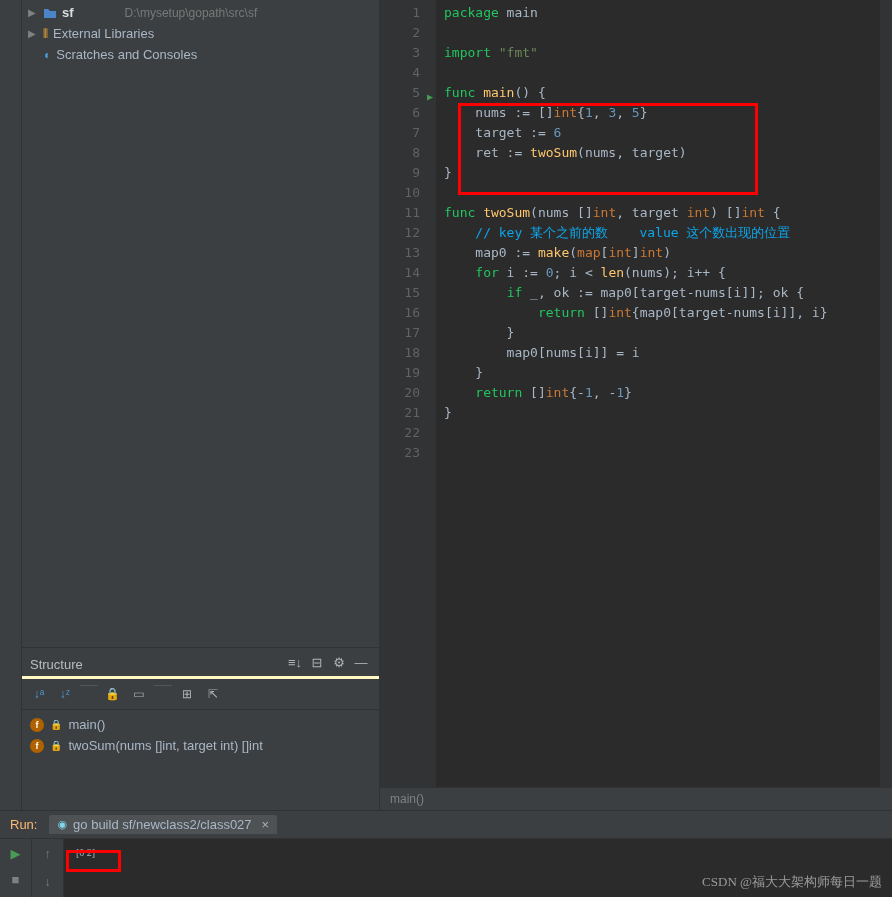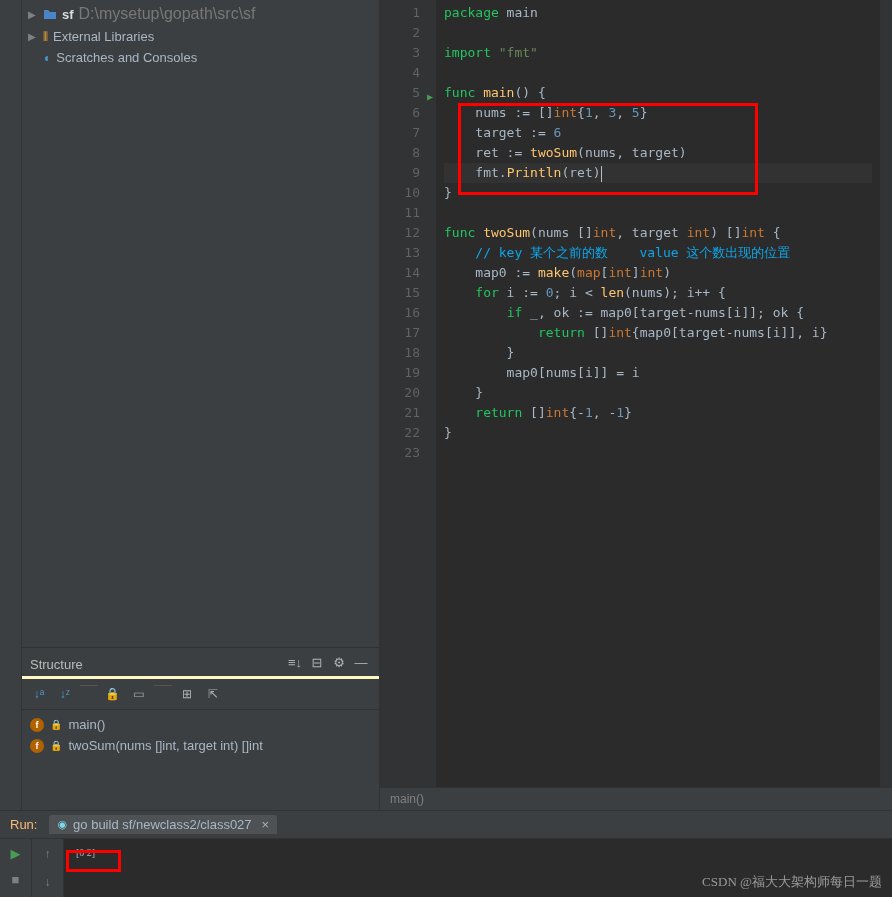--- a/index.html
+++ b/index.html
@@ -14,21 +14,21 @@
       display: flex;
       flex-direction: column;
     }
     .main-area { display: flex; flex: 1; overflow: hidden; }
     .left-panel { width: 358px; background: #3c3f41; display: flex; flex-direction: column; border-right: 1px solid #323232; }
     .left-bar { width: 22px; background: #3c3f41; border-right: 1px solid #323232; }
     .project-tree { background: #3c3f41; flex: 0 0 auto; padding: 2px 0; }
     .tree-item { display: flex; align-items: center; padding: 3px 6px; gap: 5px; cursor: pointer; }
     .tree-chevron { color: #808080; font-size: 10px; width: 10px; }
     .folder-icon { width: 14px; height: 14px; display: inline-flex; align-items: center; justify-content: center; }
-    .tree-path { color: #787878; font-size: 16px; }
+    .tree-path { color: #787878; font-size: 12px; margin-left: 46px; }
     .lib-icon { color: #f0a732; font-size: 11px; }
     .scratch-icon { color: #4a9cd6; font-size: 12px; }
     .tree-fill { flex: 1; }
     .structure-header { display: flex; align-items: flex-end; padding: 4px 8px; background: #3c3f41; border-top: 1px solid #323232; border-bottom: 3px solid #fef9c3; }
     .structure-title { flex: 1; color: #bbbbbb; }
     .struct-btn { width: 20px; height: 20px; display: inline-flex; align-items: center; justify-content: center; color: #afb1b3; cursor: pointer; margin-left: 2px; }
     .struct-toolbar { display: flex; padding: 4px 6px; gap: 4px; border-bottom: 1px solid #323232; }
     .struct-tb-btn { width: 22px; height: 22px; display: inline-flex; align-items: center; justify-content: center; color: #afb1b3; cursor: pointer; border-radius: 3px; font-size: 12px; }
     .struct-tb-btn.sort { color: #4a9cd6; }
     .struct-body { padding: 4px 0; }
@@ -166,21 +166,20 @@
       <div class="code-content" id="code-content">
         <div class="red-box code"></div>
       <div class="code-line"><span class="kw">package</span><span class="ident"> main</span></div>
           <div class="code-line"></div>
           <div class="code-line"><span class="kw">import</span><span class="ident"> </span><span class="str">"fmt"</span></div>
           <div class="code-line"></div>
           <div class="code-line"><span class="kw">func</span><span class="ident"> </span><span class="fn">main</span><span class="ident">() {</span></div>
           <div class="code-line"><span class="ident">    nums := []</span><span class="typ">int</span><span class="ident">{</span><span class="num">1</span><span class="ident">, </span><span class="num">3</span><span class="ident">, </span><span class="num">5</span><span class="ident">}</span></div>
           <div class="code-line"><span class="ident">    target := </span><span class="num">6</span></div>
           <div class="code-line"><span class="ident">    ret := </span><span class="fn">twoSum</span><span class="ident">(nums, target)</span></div>
-          <div class="code-line cursor-line"><span class="ident">    fmt.</span><span class="fn">Println</span><span class="ident">(ret)</span><span class="caret"></span></div>
           <div class="code-line"><span class="ident">}</span></div>
           <div class="code-line"></div>
           <div class="code-line"><span class="kw">func</span><span class="ident"> </span><span class="fn">twoSum</span><span class="ident">(nums []</span><span class="typ">int</span><span class="ident">, target </span><span class="typ">int</span><span class="ident">) []</span><span class="typ">int</span><span class="ident"> {</span></div>
           <div class="code-line"><span class="ident">    </span><span class="com">// key 某个之前的数    value 这个数出现的位置</span></div>
           <div class="code-line"><span class="ident">    map0 := </span><span class="fn">make</span><span class="ident">(</span><span class="typ">map</span><span class="ident">[</span><span class="typ">int</span><span class="ident">]</span><span class="typ">int</span><span class="ident">)</span></div>
           <div class="code-line"><span class="ident">    </span><span class="kw">for</span><span class="ident"> i := </span><span class="num">0</span><span class="ident">; i &lt; </span><span class="fn">len</span><span class="ident">(nums); i++ {</span></div>
           <div class="code-line"><span class="ident">        </span><span class="kw">if</span><span class="ident"> _, ok := map0[target-nums[i]]; ok {</span></div>
           <div class="code-line"><span class="ident">            </span><span class="kw">return</span><span class="ident"> []</span><span class="typ">int</span><span class="ident">{map0[target-nums[i]], i}</span></div>
           <div class="code-line"><span class="ident">        }</span></div>
           <div class="code-line"><span class="ident">        map0[nums[i]] = i</span></div>

